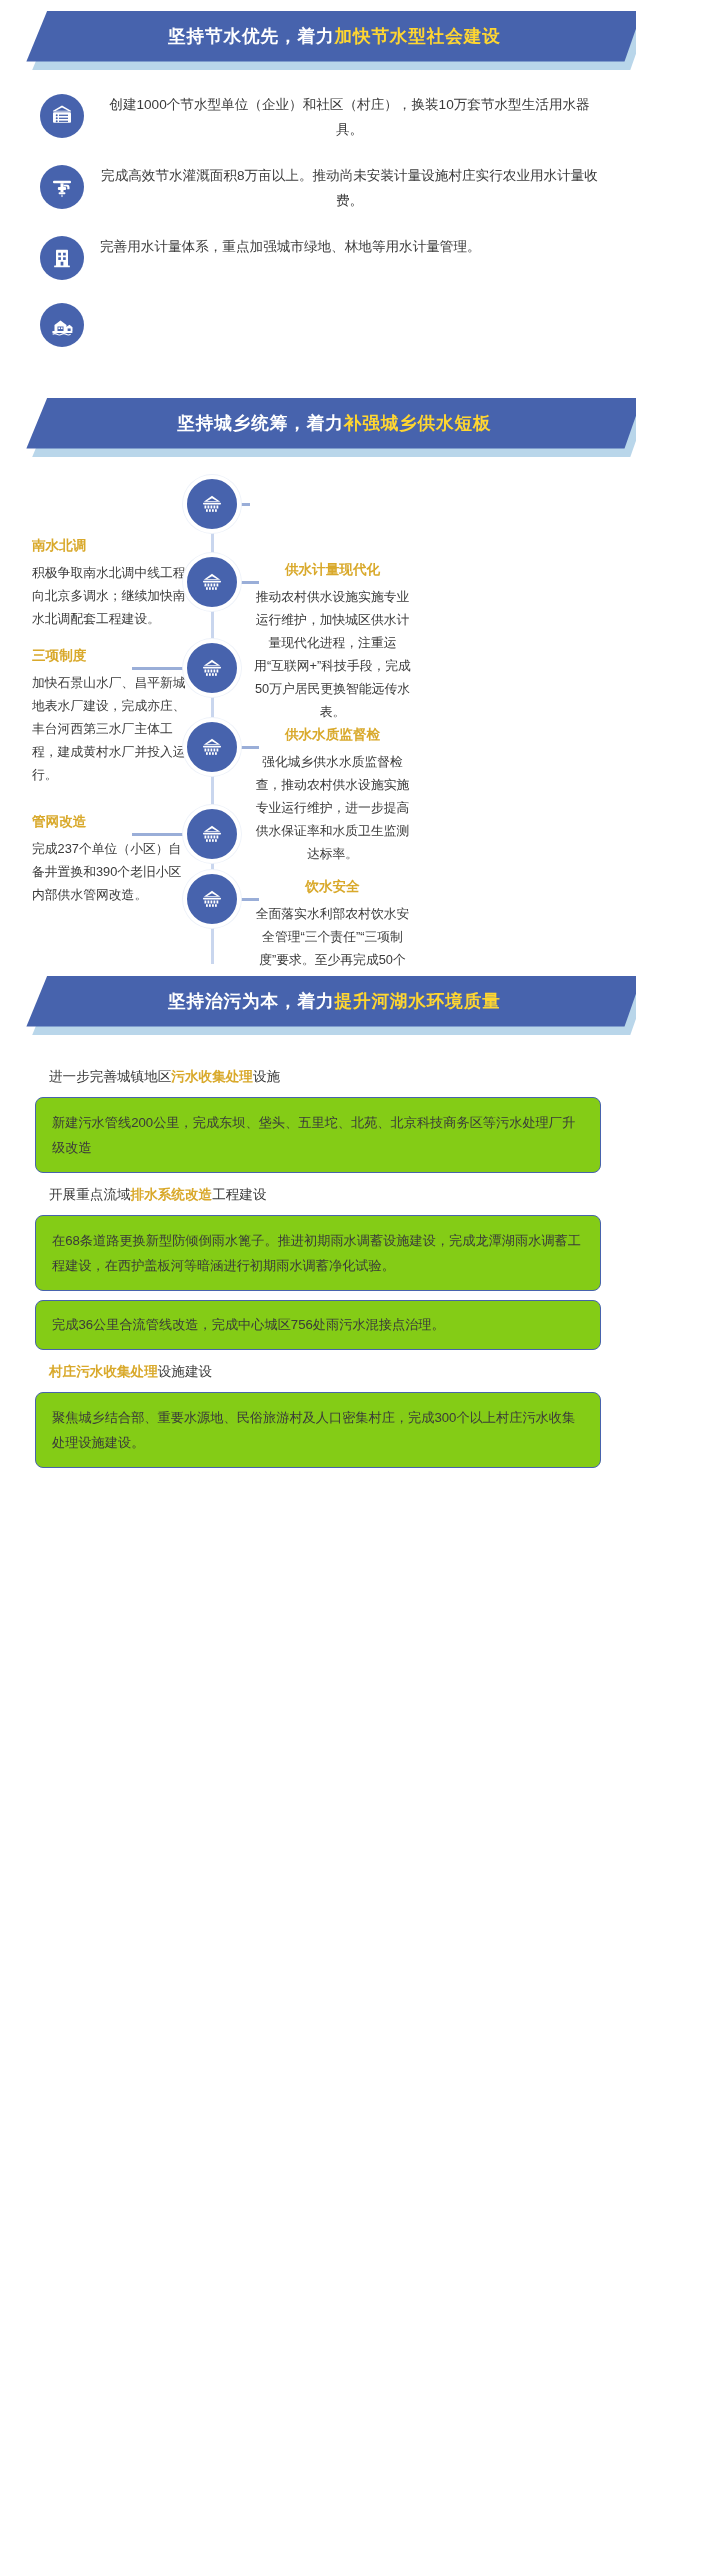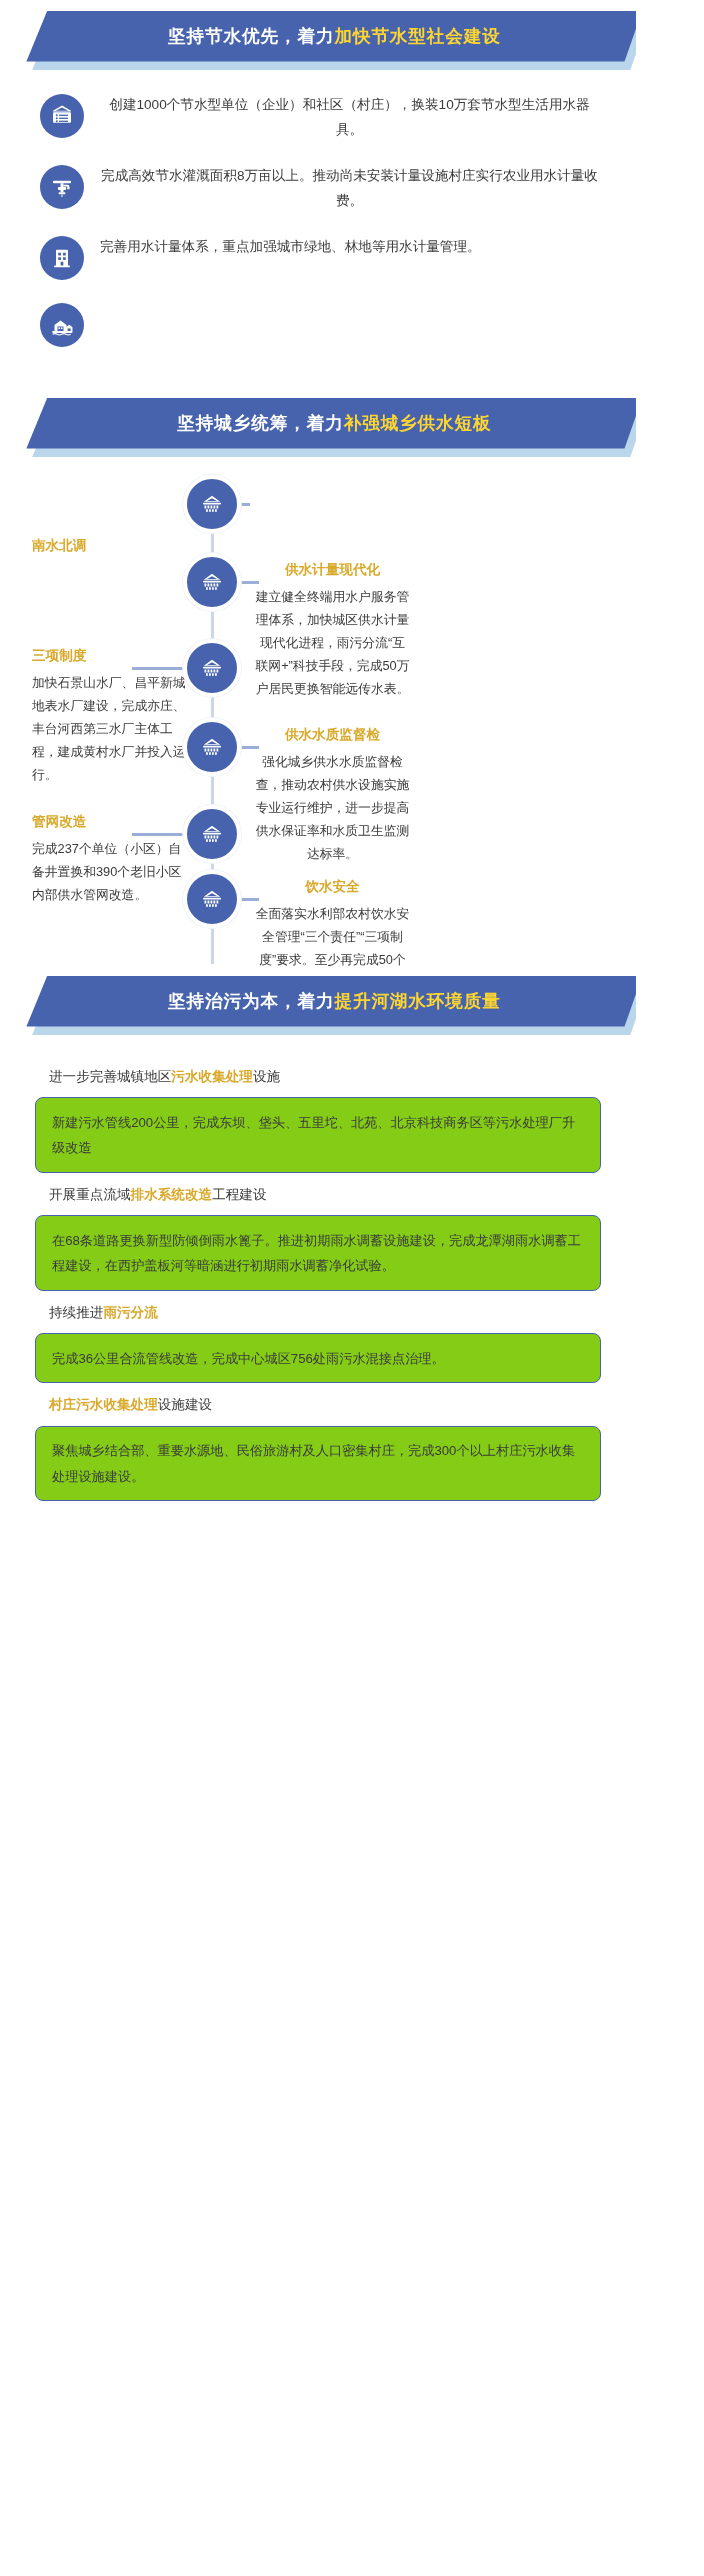--- a/index.html
+++ b/index.html
@@ -264,20 +264,21 @@
             <rect x="12" y="27" width="2.4" height="3.4"></rect>
               <rect x="16" y="27" width="2.4" height="3.4"></rect>
             <rect x="20" y="27" width="2.4" height="3.4"></rect>
               <rect x="24" y="27" width="2.4" height="3.4"></rect>
           </g>
         </svg>
       </div>
       <div class="tl-stub" style="left:188px; top:40px; width:62px;"></div>
       <div class="tl-block left" style="top:32px;margin-top:41px;">
         <div class="tl-title">南水北调</div>
+        <div class="tl-body">积极争取南水北调中线工程向北京多调水；继续加快南水北调配套工程建设。</div>
       </div>
 
       <div class="tl-node" style="top:90px;">
         <svg viewBox="0 0 40 40" aria-hidden="true">
           <path d="M20 9 L31 17 L9 17 Z"></path>
           <path d="M20 12.2 L13.5 16 L26.5 16 Z" fill="#4763ad"></path>
           <rect x="8" y="18.4" width="24" height="2.4" rx="1"></rect>
           <g>
             <rect x="10" y="22" width="2.4" height="4"></rect>
               <rect x="14" y="22" width="2.4" height="4"></rect>
@@ -287,21 +288,21 @@
             <rect x="12" y="27" width="2.4" height="3.4"></rect>
               <rect x="16" y="27" width="2.4" height="3.4"></rect>
             <rect x="20" y="27" width="2.4" height="3.4"></rect>
               <rect x="24" y="27" width="2.4" height="3.4"></rect>
           </g>
         </svg>
       </div>
       <div class="tl-stub" style="left:227px; top:118px; width:32px;"></div>
       <div class="tl-block right" style="top:97px;">
         <div class="tl-title">供水计量现代化</div>
-        <div class="tl-body">建立健全终端用水户服务管理体系，加快城区供水计量现代化进程，雨污分流“互联网+”科技手段，完成50万户居民更换智能远传水表。</div>
+        <div class="tl-body">推动农村供水设施实施专业运行维护，加快城区供水计量现代化进程，注重运用“互联网+”科技手段，完成50万户居民更换智能远传水表。</div>
       </div>
 
       <div class="tl-node" style="top:176px;">
         <svg viewBox="0 0 40 40" aria-hidden="true">
           <path d="M20 9 L31 17 L9 17 Z"></path>
           <path d="M20 12.2 L13.5 16 L26.5 16 Z" fill="#4763ad"></path>
           <rect x="8" y="18.4" width="24" height="2.4" rx="1"></rect>
           <g>
             <rect x="10" y="22" width="2.4" height="4"></rect>
               <rect x="14" y="22" width="2.4" height="4"></rect>
@@ -410,21 +411,20 @@
         <div class="bl-head"><span>进一步完善城镇地区</span><span class="hl">污水收集处理</span><span>设施</span></div>
         <div class="bl-box">新建污水管线200公里，完成东坝、垡头、五里坨、北苑、北京科技商务区等污水处理厂升级改造</div>
       </div>
 
       <div>
         <div class="bl-head"><span>开展重点流域</span><span class="hl">排水系统改造</span><span>工程建设</span></div>
         <div class="bl-box">在68条道路更换新型防倾倒雨水篦子。推进初期雨水调蓄设施建设，完成龙潭湖雨水调蓄工程建设，在西护盖板河等暗涵进行初期雨水调蓄净化试验。</div>
       </div>
 
       <div>
-        <div class="bl-head"><span>持续推进</span><span class="hl">雨污分流</span><span></span></div>
         <div class="bl-box">完成36公里合流管线改造，完成中心城区756处雨污水混接点治理。</div>
       </div>
 
       <div>
         <div class="bl-head"><span></span><span class="hl">村庄污水收集处理</span><span>设施建设</span></div>
         <div class="bl-box">聚焦城乡结合部、重要水源地、民俗旅游村及人口密集村庄，完成300个以上村庄污水收集处理设施建设。</div>
       </div>
 
     </div>
   </div>

